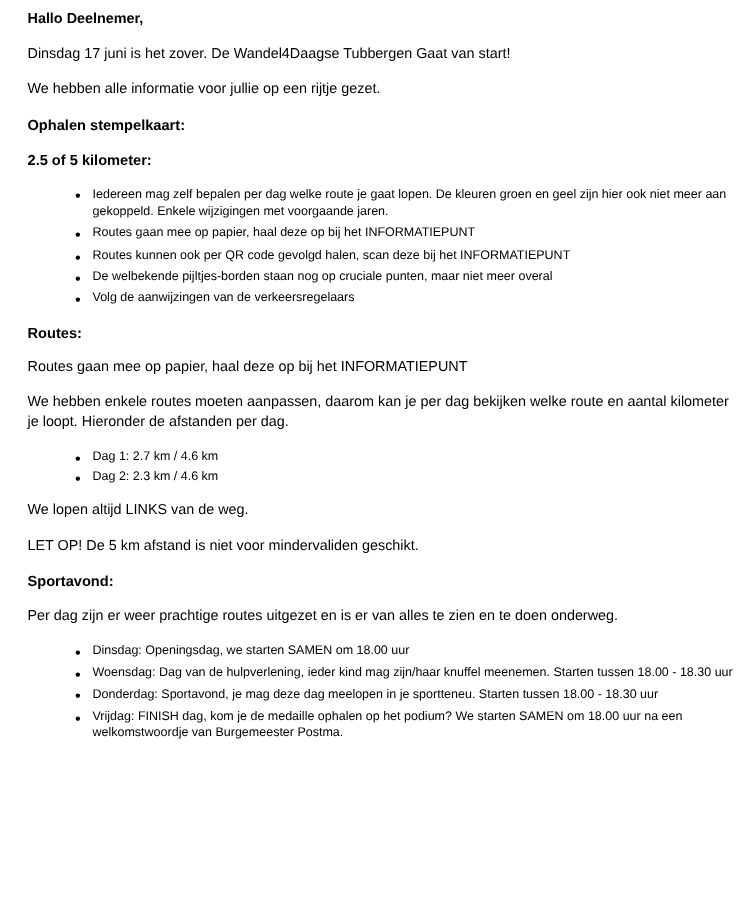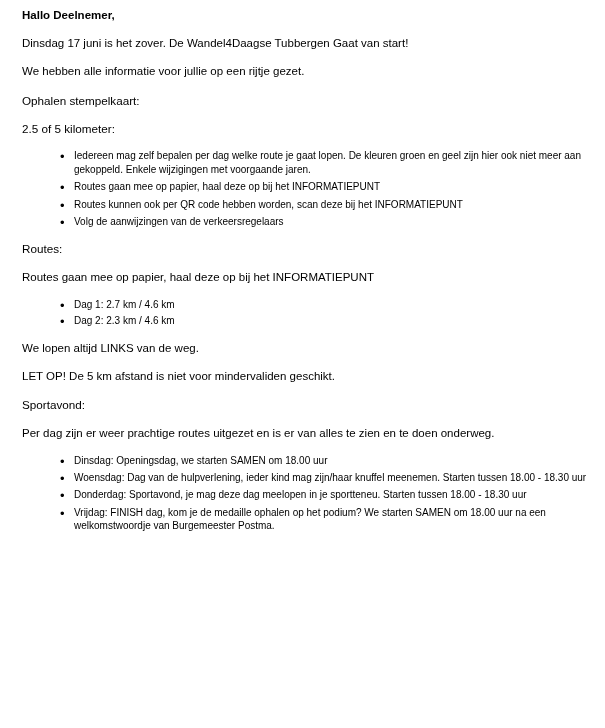--- a/index.html
+++ b/index.html
@@ -26,21 +26,21 @@
     font-size: 11.5px;
     line-height: 1.32;
   }
   .block {
     margin-bottom: 13px;
   }
   .bold {
     font-weight: bold;
   }
   .heading {
-    font-weight: normal;
+    font-weight: bold;
     font-size: 11.7px;
     margin-bottom: 13px;
   }
   ul {
     margin: 0 0 13px 0;
     padding-left: 38px;
     list-style: none;
   }
   li {
     font-size: 10px;
@@ -73,26 +73,28 @@
 
   <p class="block wide-text">Dinsdag 17 juni is het zover. De Wandel4Daagse Tubbergen Gaat van start!</p>
   <p class="block wide-text">We hebben alle informatie voor jullie op een rijtje gezet.</p>
 
   <p class="heading">Ophalen stempelkaart:</p>
 
   <p class="heading">2.5 of 5 kilometer:</p>
   <ul>
     <li>Iedereen mag zelf bepalen per dag welke route je gaat lopen. De kleuren groen en geel zijn hier ook niet meer aan gekoppeld. Enkele wijzigingen met voorgaande jaren.</li>
     <li>Routes gaan mee op papier, haal deze op bij het INFORMATIEPUNT</li>
-    <li>Routes kunnen ook per QR code hebben worden, scan deze bij het INFORMATIEPUNT</li>
+    <li>Routes kunnen ook per QR code gevolgd halen, scan deze bij het INFORMATIEPUNT</li>
+    <li>De welbekende pijltjes-borden staan nog op cruciale punten, maar niet meer overal</li>
     <li>Volg de aanwijzingen van de verkeersregelaars</li>
   </ul>
 
   <p class="heading">Routes:</p>
   <p class="block wide-text">Routes gaan mee op papier, haal deze op bij het INFORMATIEPUNT</p>
+  <p class="block wide-text">We hebben enkele routes moeten aanpassen, daarom kan je per dag bekijken welke route en aantal kilometer je loopt. Hieronder de afstanden per dag.</p>
   <ul class="tight">
     <li>Dag 1: 2.7 km / 4.6 km</li>
     <li>Dag 2: 2.3 km / 4.6 km</li>
   </ul>
   <p class="block wide-text">We lopen altijd LINKS van de weg.</p>
   <p class="block wide-text">LET OP! De 5 km afstand is niet voor mindervaliden geschikt.</p>
 
   <p class="heading">Sportavond:</p>
   <p class="block wide-text">Per dag zijn er weer prachtige routes uitgezet en is er van alles te zien en te doen onderweg.</p>
   <ul>

